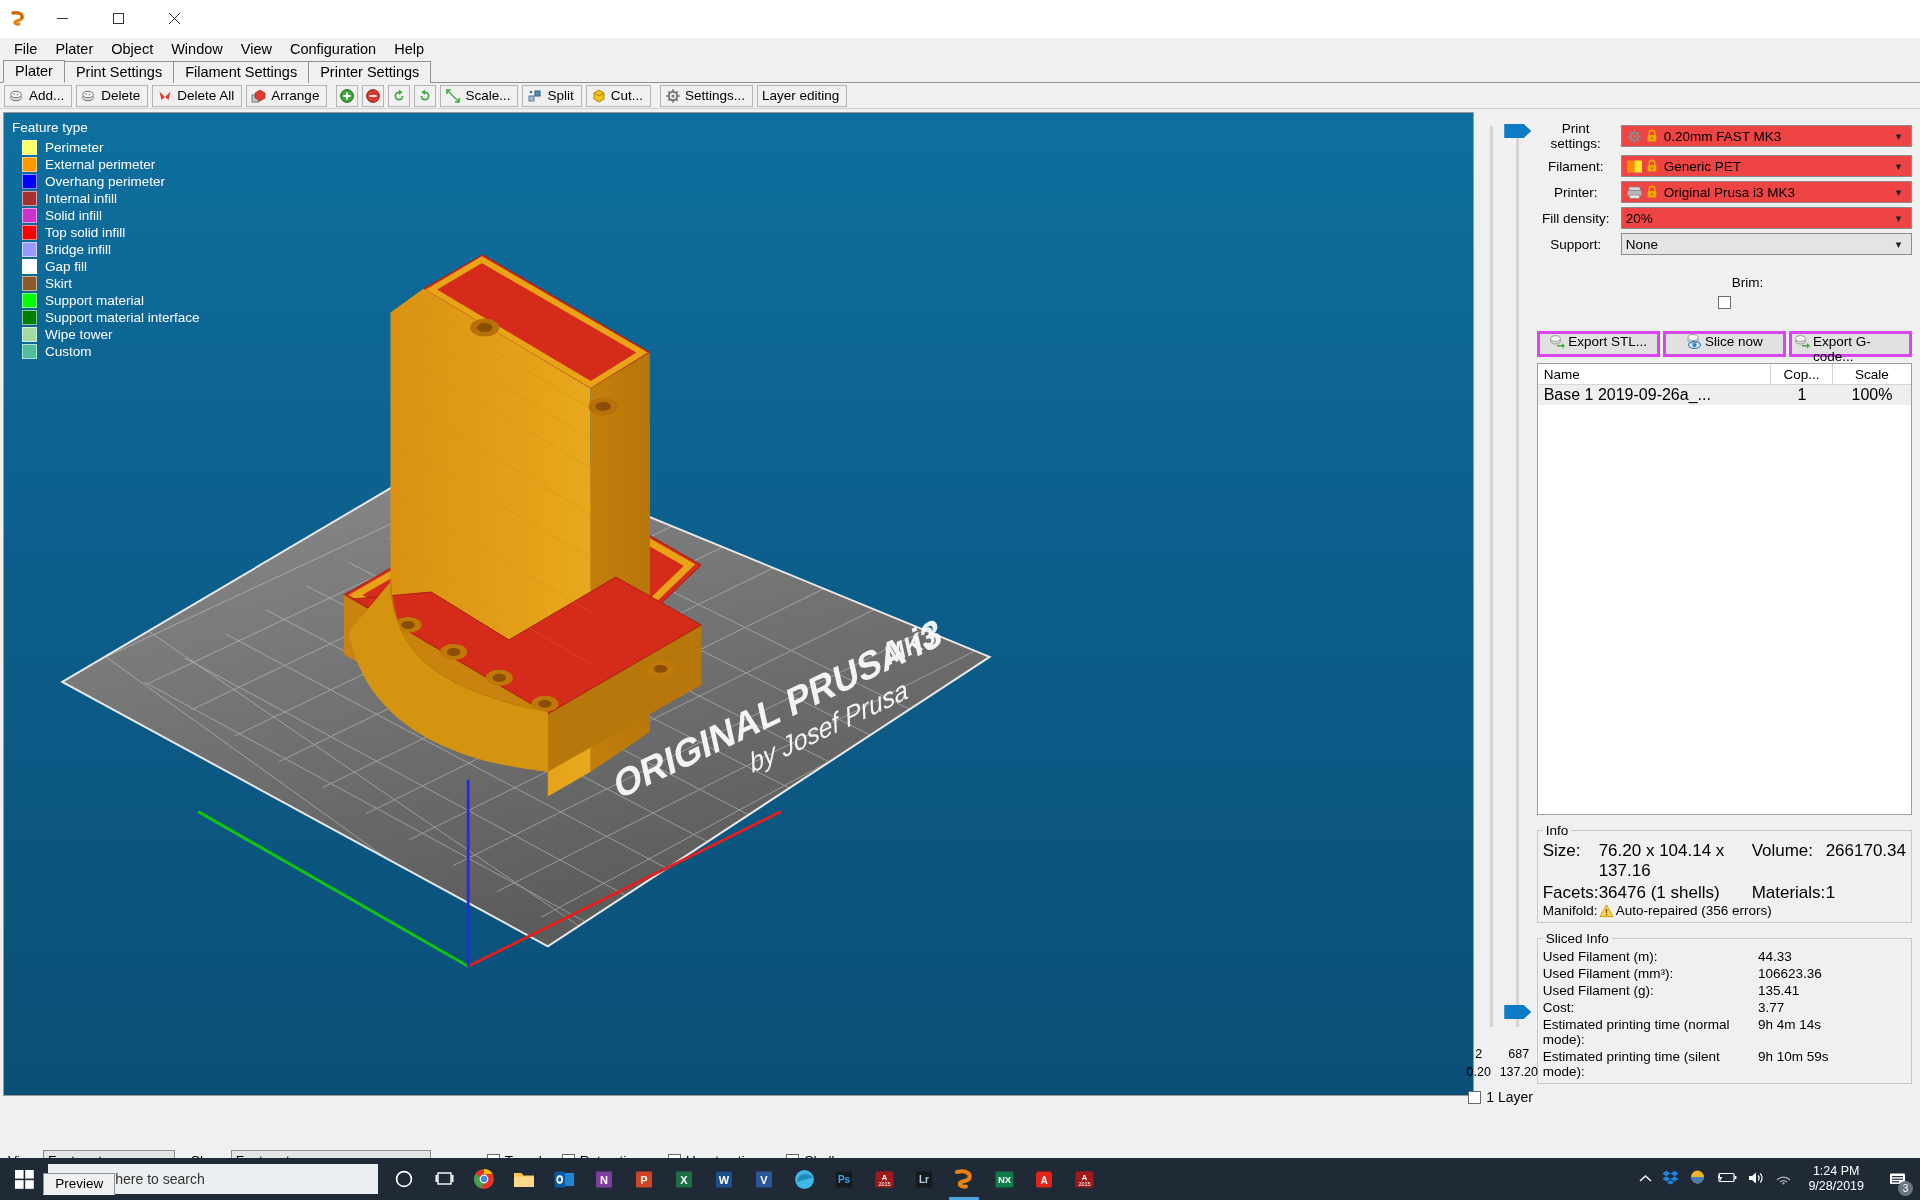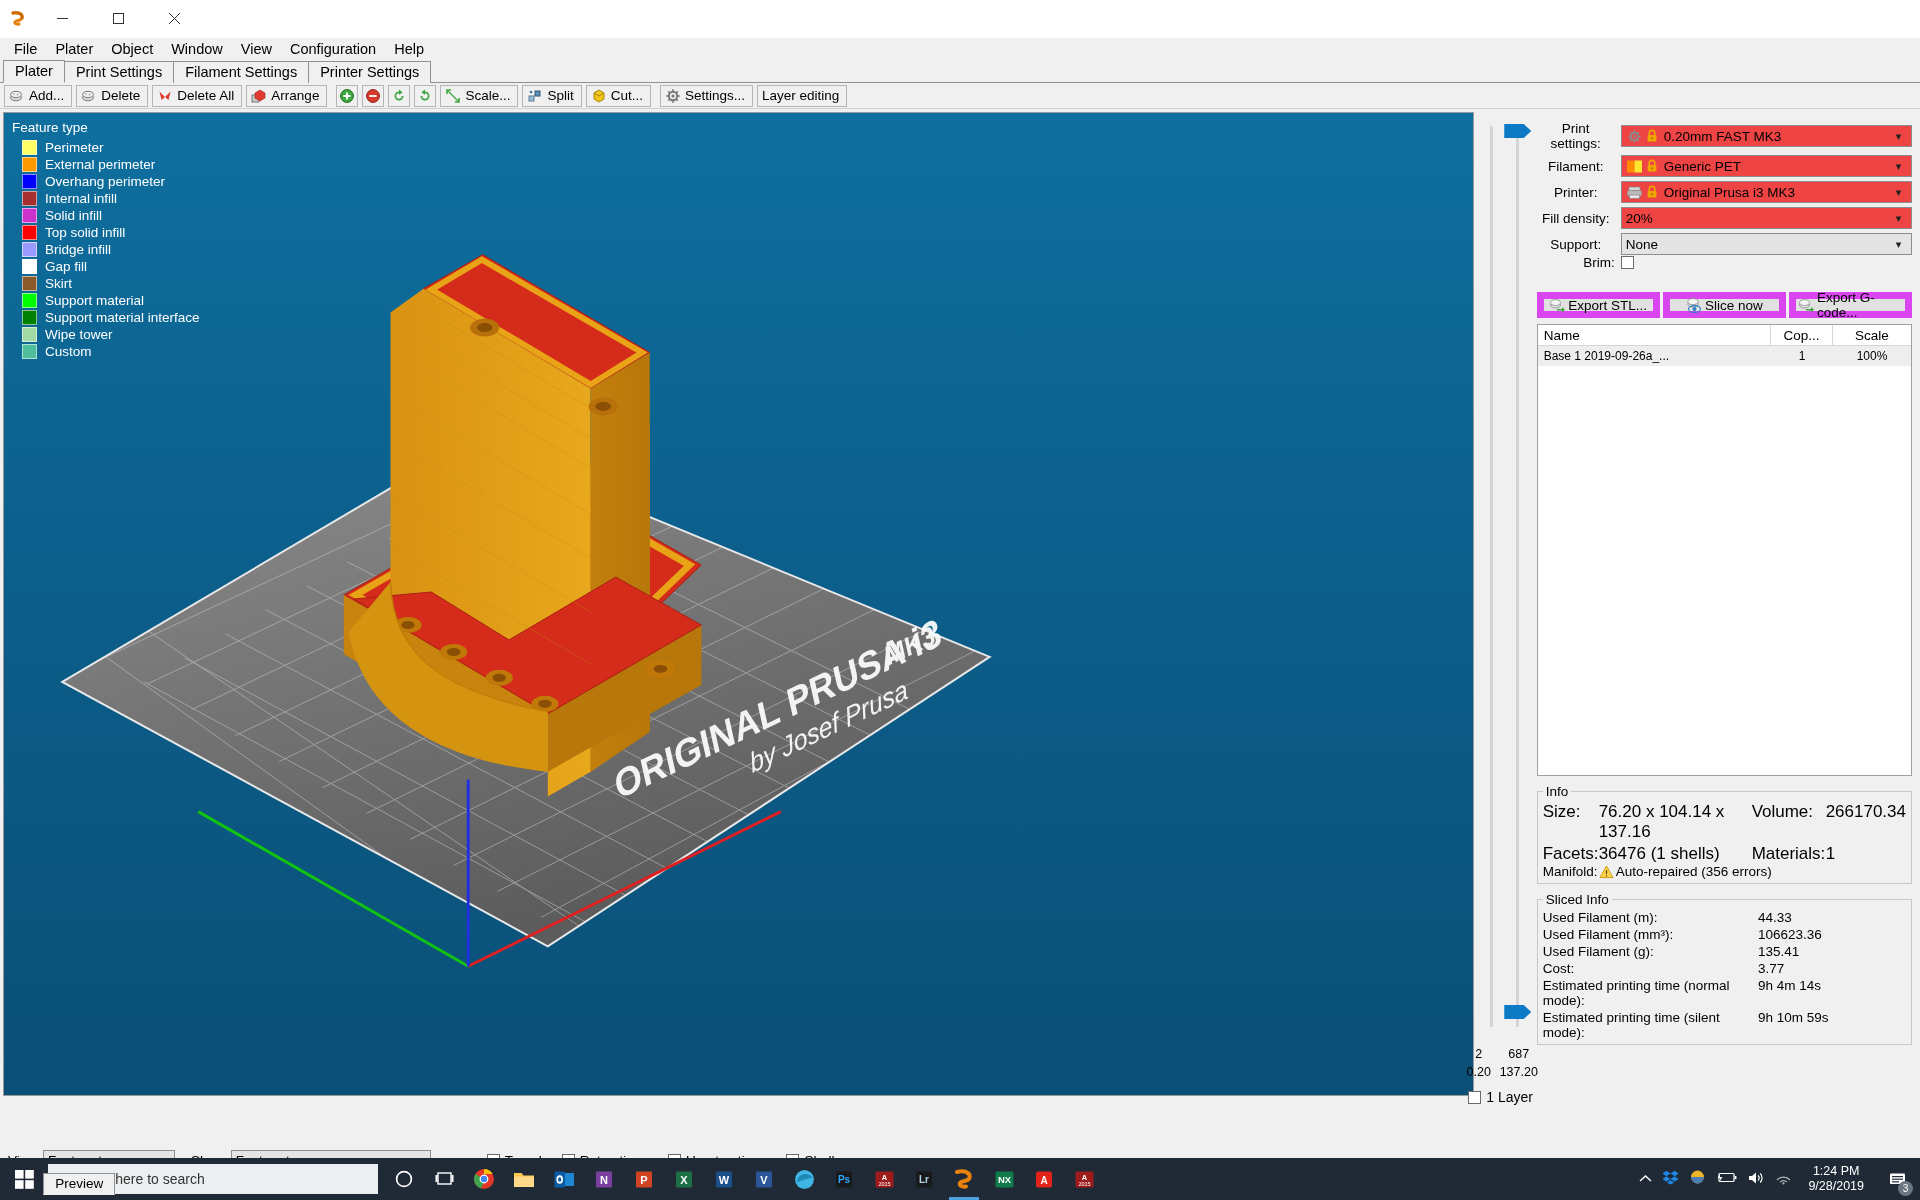--- a/index.html
+++ b/index.html
@@ -111,49 +111,49 @@
     font-size: 13.5px;
   }
   .combo.grey { background: #e4e4e4; }
   .combo .cico { width: 17px; height: 15px; flex: none; margin-right: 3px; }
   .combo .lock { width: 12px; height: 14px; flex: none; margin-right: 6px; }
   .combo .ctext { flex: 1; overflow: hidden; white-space: nowrap; }
   .combo .arrow {
     width: 17px; text-align: center; color: #222; font-size: 11px; flex: none;
     margin-right: 4px;
   }
-  .brim-row { display: flex; align-items: center; gap: 6px; margin-top: 0;}
+  .brim-row { display: flex; align-items: center; gap: 6px; margin-top: 20px; flex-direction: column;}
   .brim-row .lbl { width: 78px; text-align: right; }
   .cbx {
     width: 13px; height: 13px; border: 1px solid #6b6b6b; background: #fff; flex:none;
   }
 
   .export-row { display: flex; gap: 3px; margin-top: 22px; }
   .exp-btn {
-    flex: 1; height: 26px; border: 7px solid #d946ef; background: #e1e1e1;
-    display: flex; align-items: center; justify-content: center; gap: 2px;
+    flex: 1; height: 26px; border: 3px solid #d946ef; background: #e1e1e1;
+    display: flex; justify-content: center; gap: 2px;
     font-size: 13.5px; padding: 0 2px;
   }
   .exp-btn svg { flex: none; }
 
   
   .obj-table {
     margin-top: 6px; border: 1px solid #a0a0a0; background: #fff; height: 452px;
     display: flex; flex-direction: column;
   }
   .obj-head { display: flex; height: 21px; border-bottom: 1px solid #d6d6d6; }
   .obj-head div {
     font-size: 13.5px; display: flex; align-items: center; padding-left: 6px;
     border-right: 1px solid #d6d6d6;
   }
   .obj-head .c-name { flex: 1; }
   .obj-head .c-copies { width: 62px; justify-content: center; padding-left:0; }
   .obj-head .c-scale { width: 78px; justify-content: center; padding-left:0; border-right:none;}
   .obj-row { display: flex; height: 20px; background: #eeeeee; }
-  .obj-row div { font-size: 12px; display: flex; align-items: center; }
+  .obj-row div { font-size: 16px; display: flex; align-items: center; }
   .obj-row .c-name { flex: 1; padding-left: 6px; }
   .obj-row .c-copies { width: 62px; justify-content: center; }
   .obj-row .c-scale { width: 78px; justify-content: center; }
 
   
   fieldset.infobox {
     border: 1px solid #c8c8c8; margin-top: 8px; padding: 3px 5px 4px 5px;
   }
   fieldset.infobox legend { font-size: 13.5px; padding: 0 3px; }
   .inf-grid { display: grid; grid-template-columns: 56px 1fr 74px auto; row-gap: 2px; font-size: 17px;}

